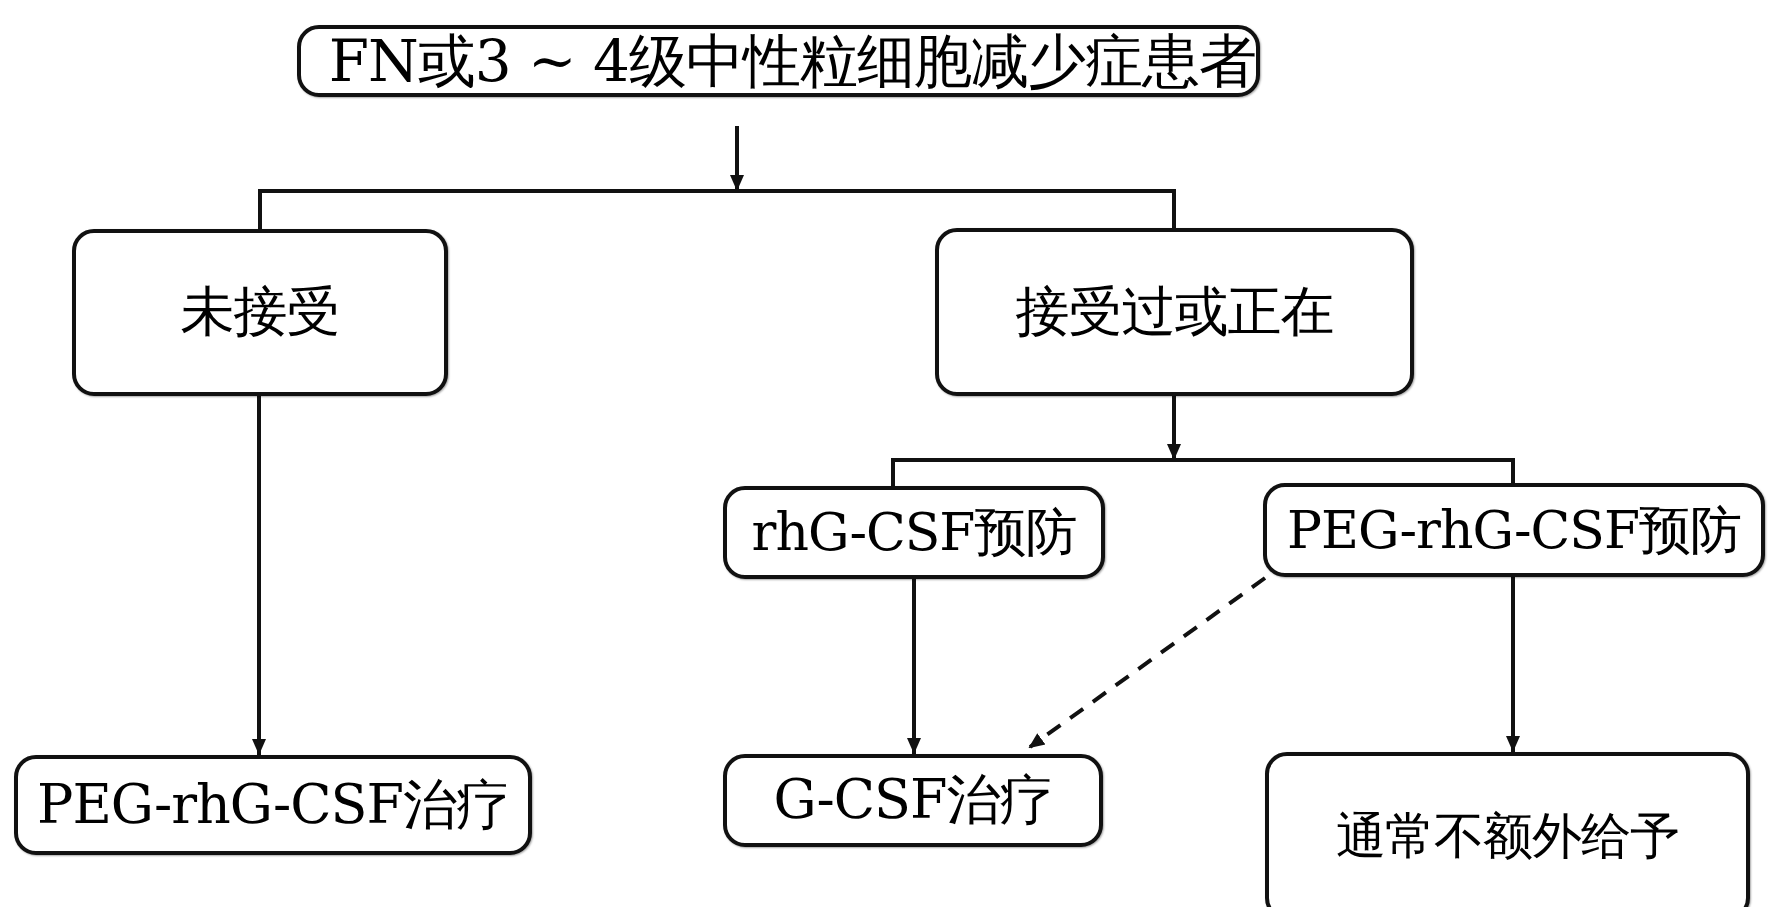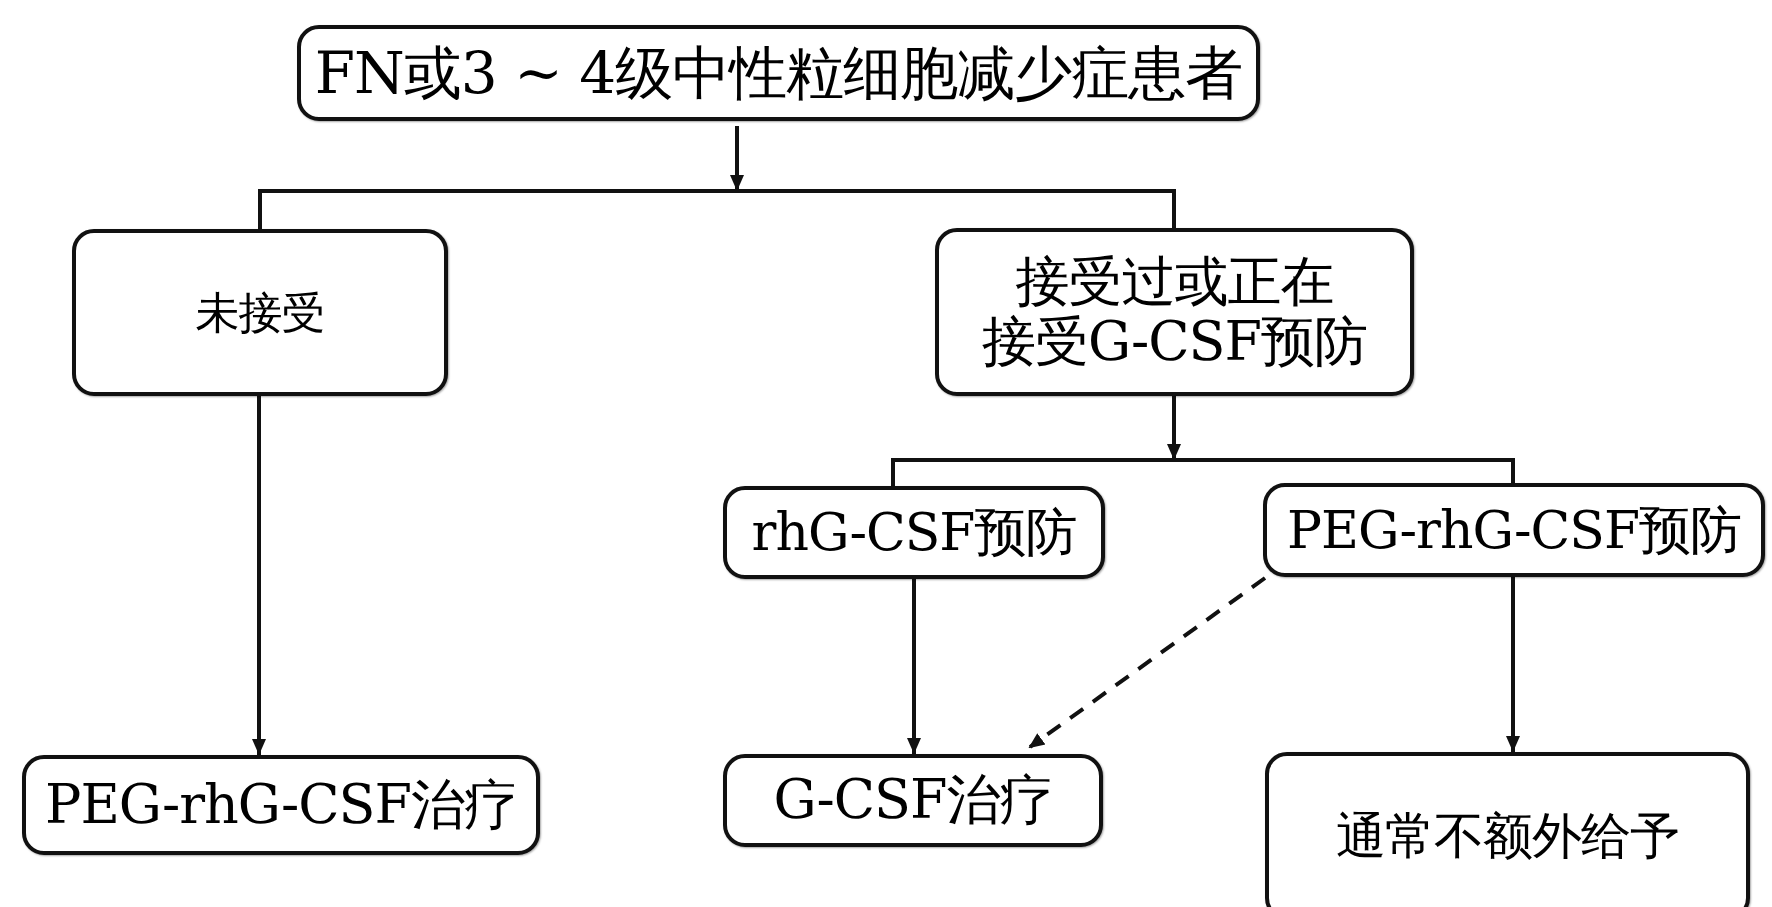--- a/index.html
+++ b/index.html
@@ -8,26 +8,26 @@
     #canvas { position: absolute; left: 0; top: 0; width: 1772px; height: 907px; }
     svg.connectors { position: absolute; left: 0; top: 0; width: 1772px; height: 907px; pointer-events: none; }
     .node {
       position: absolute; box-sizing: border-box;
       border: 4px solid #111; border-radius: 22px; background: #fff;
       display: flex; flex-direction: column; align-items: center; justify-content: center;
       text-align: center; line-height: 1.12; letter-spacing: -1px;
       box-shadow: 1px 1px 2px rgba(0,0,0,0.35);
     }
     .node .line { display: block; white-space: nowrap; }
-    #n-top   { left: 297px;  top: 25px;  width: 963px; height: 96px;  font-size: 58px; }
-    #n-left  { left: 72px;   top: 229px; width: 376px; height: 167px; font-size: 44px; text-align: right; }
+    #n-top   { left: 297px;  top: 25px;  width: 963px; height: 72px;  font-size: 58px; align-items: flex-end; }
+    #n-left  { left: 72px;   top: 229px; width: 376px; height: 167px; font-size: 54px; text-align: right; }
     #n-right { left: 935px;  top: 228px; width: 479px; height: 168px; font-size: 54px; }
     #n-rhg   { left: 723px;  top: 486px; width: 382px; height: 93px;  font-size: 52px; }
     #n-peg   { left: 1263px; top: 483px; width: 502px; height: 94px;  font-size: 52px; }
-    #n-bl    { left: 14px;   top: 755px; width: 518px; height: 100px; font-size: 54px; margin-left: 8px; }
+    #n-bl    { left: 14px;   top: 755px; width: 518px; height: 100px; font-size: 54px; }
     #n-bm    { left: 723px;  top: 754px; width: 380px; height: 93px;  font-size: 54px; }
     #n-br    { left: 1265px; top: 752px; width: 485px; height: 168px; font-size: 50px; line-height: 1.05; }
   </style>
 </head>
 <body>
 
 <div id="canvas">
 
   <svg class="connectors" xmlns="http://www.w3.org/2000/svg">
     <defs>
@@ -59,21 +59,20 @@
   <div class="node" id="n-top">
     <span class="line">FN或3 ~ 4级中性粒细胞减少症患者</span>
   </div>
 
   <div class="node" id="n-left">
     <span class="line">未接受</span>
   </div>
 
   <div class="node" id="n-right">
     <span class="line">接受过或正在</span>
-    <span class="line">接受G-CSF预防</span>
   </div>
 
   <div class="node" id="n-peg">
     <span class="line">PEG-rhG-CSF预防</span>
   </div>
 
   <div class="node" id="n-rhg">
     <span class="line">rhG-CSF预防</span>
   </div>
 

